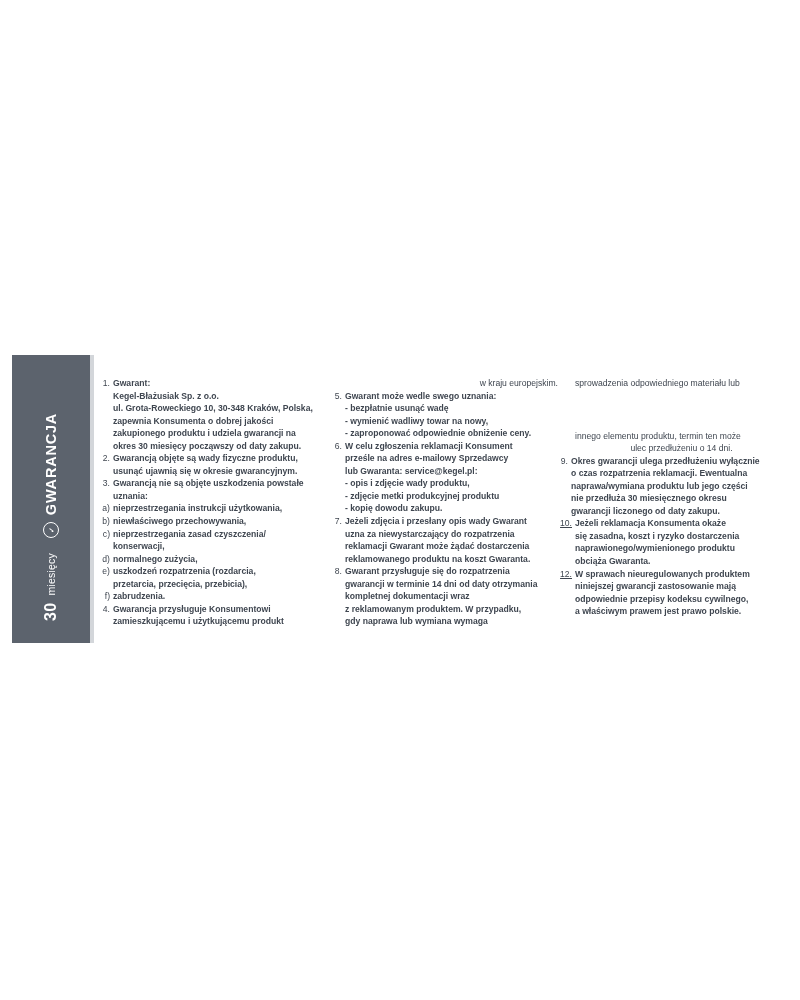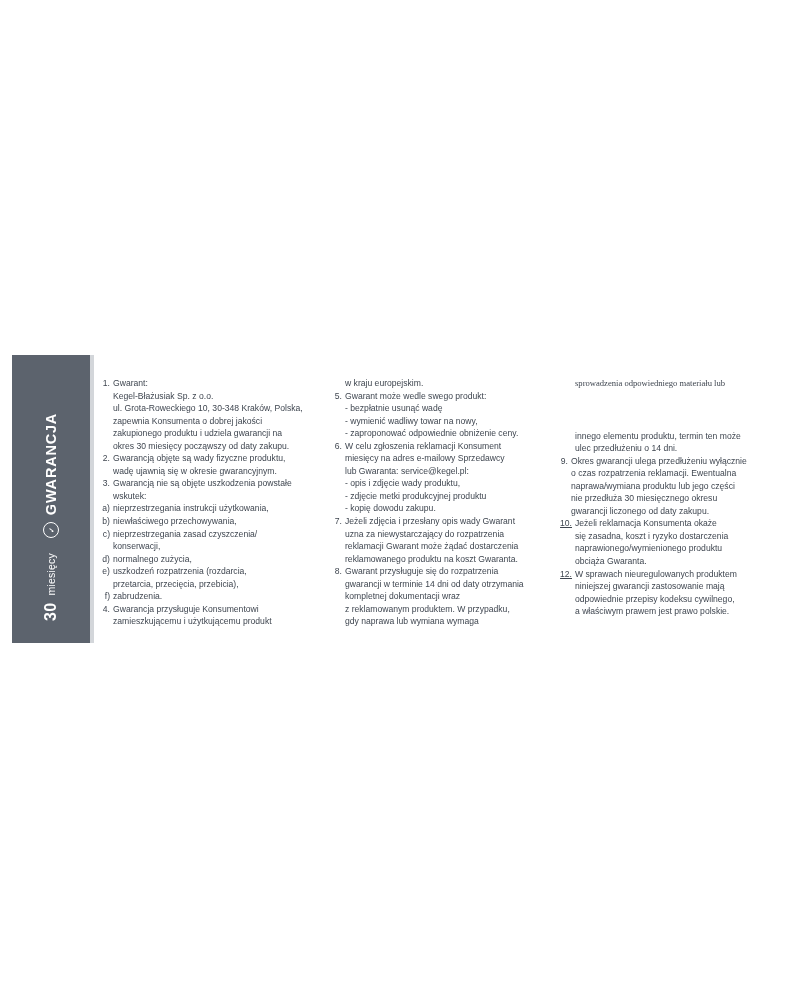--- a/index.html
+++ b/index.html
@@ -120,21 +120,21 @@
     box-sizing: border-box;
   }
   .item-num.wide {
     width: 17px;
     flex: 0 0 17px;
     text-decoration: underline;
   }
   .item-body {
     flex: 1;
   }
-  .line { display: block; white-space: pre; }
+  .line { display: block; white-space: pre; font-weight: bold; }
   .plain-line { display: block; white-space: pre; }
 </style>
 </head>
 <body>
 
 <div class="warranty-block">
 
   <div class="side-bar">
     <div class="side-bar-inner">
       <span class="months-num">30</span>
@@ -156,28 +156,28 @@
             <span class="line">ul. Grota-Roweckiego 10, 30-348 Kraków, Polska,</span>
             <span class="line">zapewnia Konsumenta o dobrej jakości</span>
             <span class="line">zakupionego produktu i udziela gwarancji na</span>
             <span class="line">okres 30 miesięcy począwszy od daty zakupu.</span>
           </div>
         </div>
         <div class="item">
           <div class="item-num">2.</div>
           <div class="item-body">
             <span class="line">Gwarancją objęte są wady fizyczne produktu,</span>
-            <span class="line">wadę ujawnią się w okresie gwarancyjnym.</span>
+            <span class="line">usunąć ujawnią się w okresie gwarancyjnym.</span>
           </div>
         </div>
         <div class="item">
           <div class="item-num">3.</div>
           <div class="item-body">
             <span class="line">Gwarancją nie są objęte uszkodzenia powstałe</span>
-            <span class="line">wskutek:</span>
+            <span class="line">uznania:</span>
           </div>
         </div>
         <div class="item">
           <div class="item-num">a)</div>
           <div class="item-body">
             <span class="line">nieprzestrzegania instrukcji użytkowania,</span>
           </div>
         </div>
         <div class="item">
           <div class="item-num">b)</div>
@@ -213,35 +213,35 @@
         </div>
         <div class="item">
           <div class="item-num">4.</div>
           <div class="item-body">
             <span class="line">Gwarancja przysługuje Konsumentowi</span>
             <span class="line">zamieszkującemu i użytkującemu produkt</span>
           </div>
         </div>
       </div>
     <div class="col col-2">
-        <div class="plain-line" style="padding-left: 13px;">w kraju europejskim.</div>
+        <div class="plain-line" style="padding-left: 13px; text-align: right;">w kraju europejskim.</div>
         <div class="item">
           <div class="item-num">5.</div>
           <div class="item-body">
-            <span class="line">Gwarant może wedle swego produkt:</span>
+            <span class="line">Gwarant może wedle swego uznania:</span>
             <span class="line">- bezpłatnie usunąć wadę</span>
             <span class="line">- wymienić wadliwy towar na nowy,</span>
             <span class="line">- zaproponować odpowiednie obniżenie ceny.</span>
           </div>
         </div>
         <div class="item">
           <div class="item-num">6.</div>
           <div class="item-body">
             <span class="line">W celu zgłoszenia reklamacji Konsument</span>
-            <span class="line">miesięcy na adres e-mailowy Sprzedawcy</span>
+            <span class="line">prześle na adres e-mailowy Sprzedawcy</span>
             <span class="line">lub Gwaranta: service@kegel.pl:</span>
             <span class="line">- opis i zdjęcie wady produktu,</span>
             <span class="line">- zdjęcie metki produkcyjnej produktu</span>
             <span class="line">- kopię dowodu zakupu.</span>
           </div>
         </div>
         <div class="item">
           <div class="item-num">7.</div>
           <div class="item-body">
             <span class="line">Jeżeli zdjęcia i przesłany opis wady Gwarant</span>
@@ -255,23 +255,23 @@
           <div class="item-body">
             <span class="line">Gwarant przysługuje się do rozpatrzenia</span>
             <span class="line">gwarancji w terminie 14 dni od daty otrzymania</span>
             <span class="line">kompletnej dokumentacji wraz</span>
             <span class="line">z reklamowanym produktem. W przypadku,</span>
             <span class="line">gdy naprawa lub wymiana wymaga</span>
           </div>
         </div>
       </div>
     <div class="col col-3">
-        <div class="plain-line" style="padding-left: 17px; font-family: Liberation Serif, serif;">sprowadzenia odpowiedniego materiału lub</div>
+        <div class="plain-line" style="padding-left: 17px;">sprowadzenia odpowiedniego materiału lub</div>
         <div class="plain-line" style="padding-left: 17px; margin-top: 40px;">innego elementu produktu, termin ten może</div>
-        <div class="plain-line" style="padding-left: 17px;">ulec przedłużeniu o 14 dni.</div>
+        <div class="plain-line" style="padding-left: 17px; text-align: center;">ulec przedłużeniu o 14 dni.</div>
         <div class="item">
           <div class="item-num">9.</div>
           <div class="item-body">
             <span class="line">Okres gwarancji ulega przedłużeniu wyłącznie</span>
             <span class="line">o czas rozpatrzenia reklamacji. Ewentualna</span>
             <span class="line">naprawa/wymiana produktu lub jego części</span>
             <span class="line">nie przedłuża 30 miesięcznego okresu</span>
             <span class="line">gwarancji liczonego od daty zakupu.</span>
           </div>
         </div>

